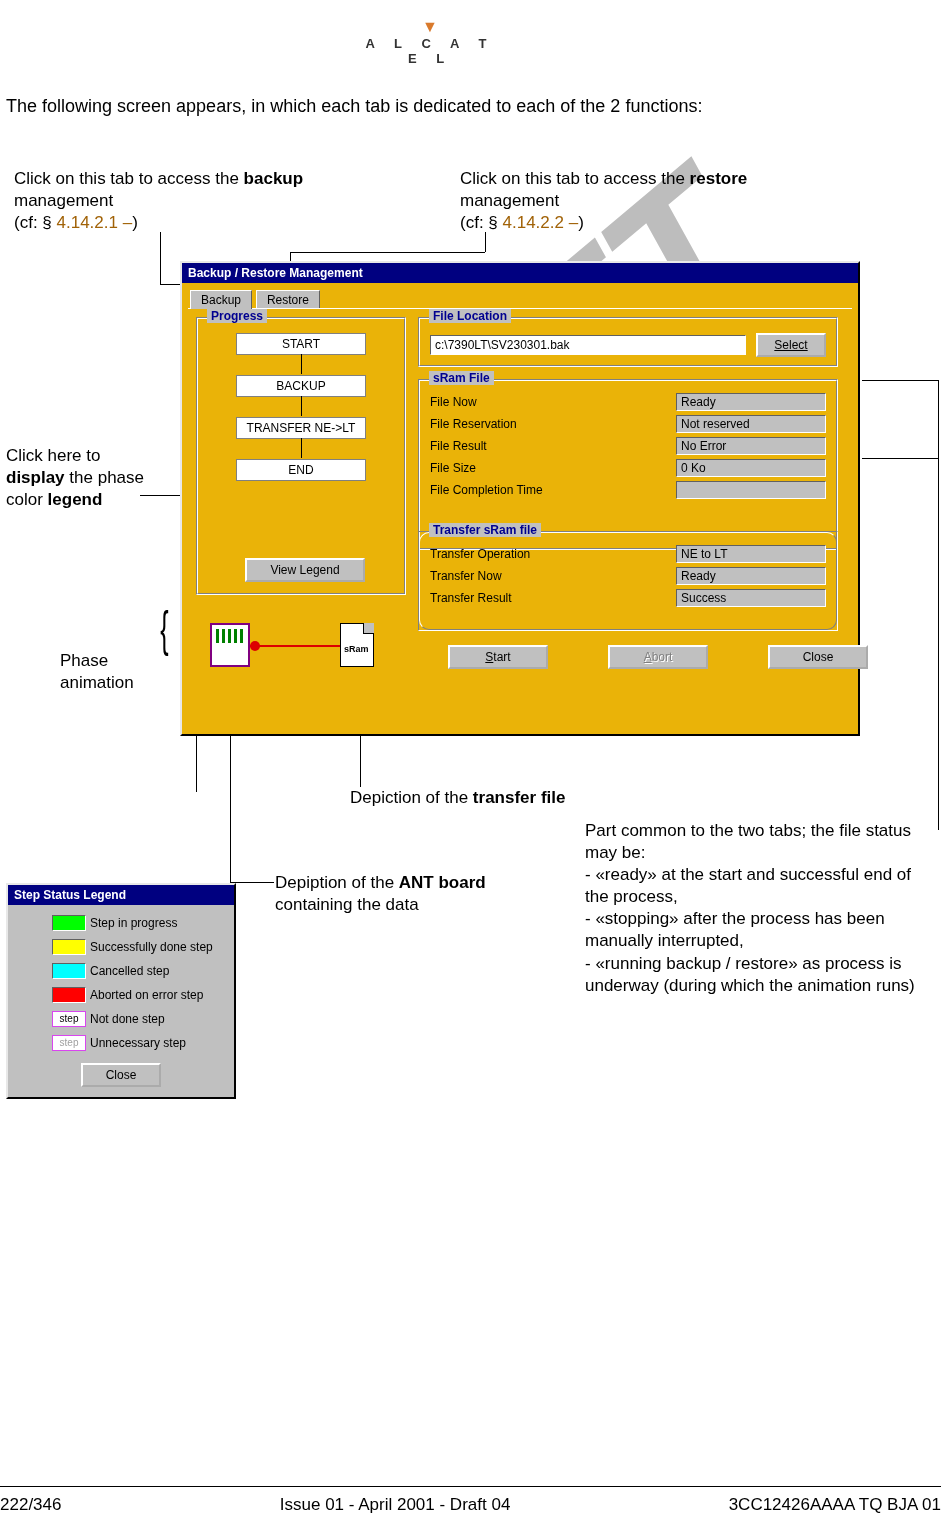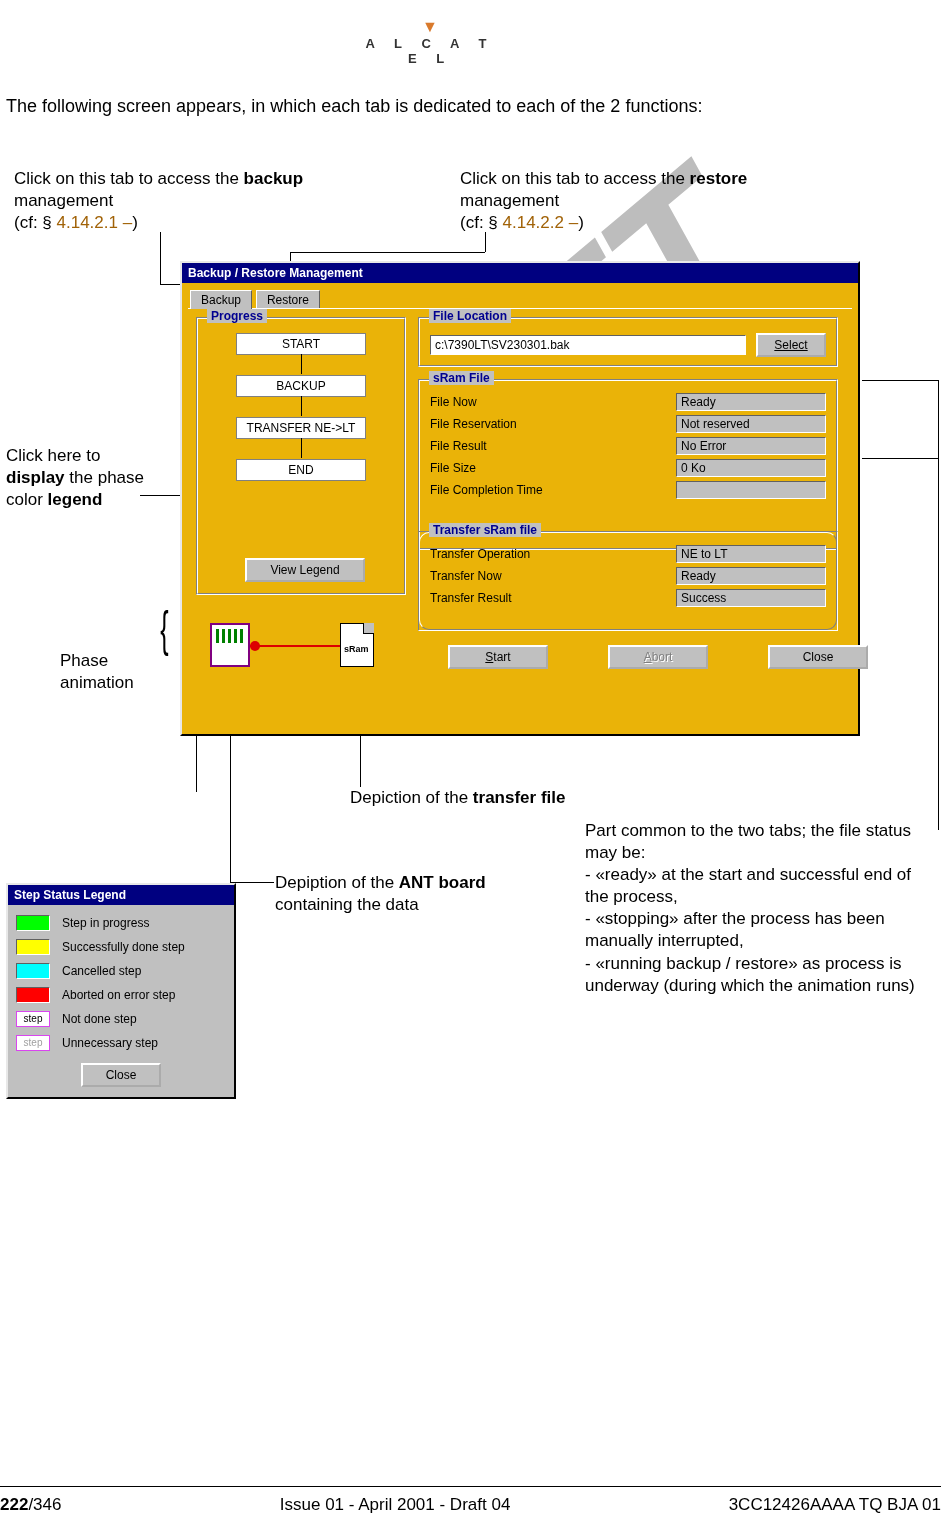--- a/index.html
+++ b/index.html
@@ -179,21 +179,21 @@
     position: absolute;
     top: 883px;
     left: 6px;
     width: 230px;
     background: #c0c0c0;
     border: 2px solid #000;
     border-top-color: #e8e8e8;
     border-left-color: #e8e8e8;
   }
   .legend-body { padding: 6px 8px 10px 8px; }
-  .legend-row { display:flex; align-items:center; gap:12px; font-size:12px; padding:4px 0; }
+  .legend-row { display:flex; align-items:center; gap:4px; font-size:12px; padding:4px 0;margin-left:36px; }
   .swatch { width:34px; height:16px; border-top:1px solid #606060; border-left:1px solid #606060; border-right:1px solid #fff; border-bottom:1px solid #fff; }
   .stepbox { width:34px; height:16px; background:#fff; border:1px solid #d946ef; font-size:10px; text-align:center; line-height:14px; }
   .stepbox.gray { color:#a0a0a0; }
   .legend-close { margin: 8px auto 0 auto; display:block; width:80px; }
 
   
   .line { position:absolute; background:#000; }
 
   
   .draft {
@@ -214,21 +214,21 @@
   .footer {
     position: absolute;
     bottom: 12px;
     left: 0; right: 0;
     border-top: 1px solid #000;
     padding-top: 8px;
     display: flex;
     justify-content: space-between;
     font-size: 17px;
   }
-  .footer .pn b { font-weight: bold; }
+  .footer .pn b { font-weight: normal; }
 </style>
 </head>
 <body>
 
 <div class="page">
 
   <div class="draft">DRAFT</div>
 
   <div class="logo">
     <div class="logo-tri">▼</div>

